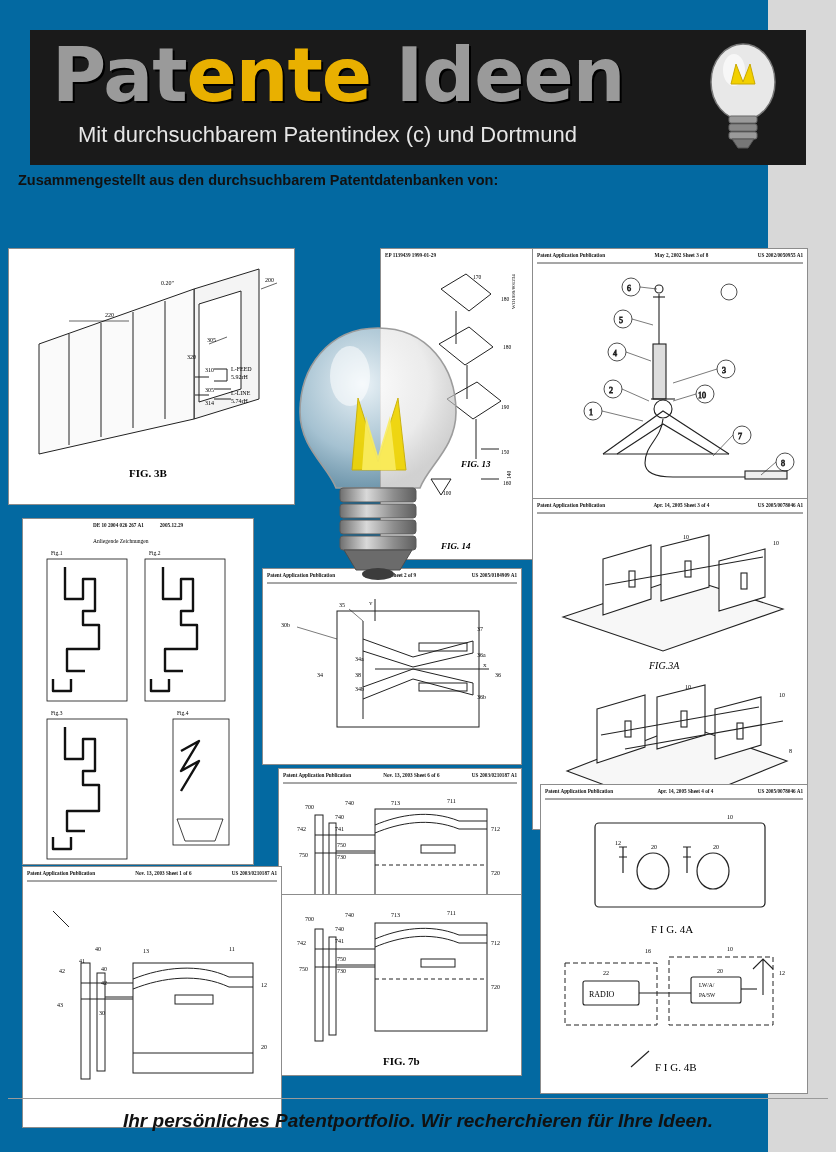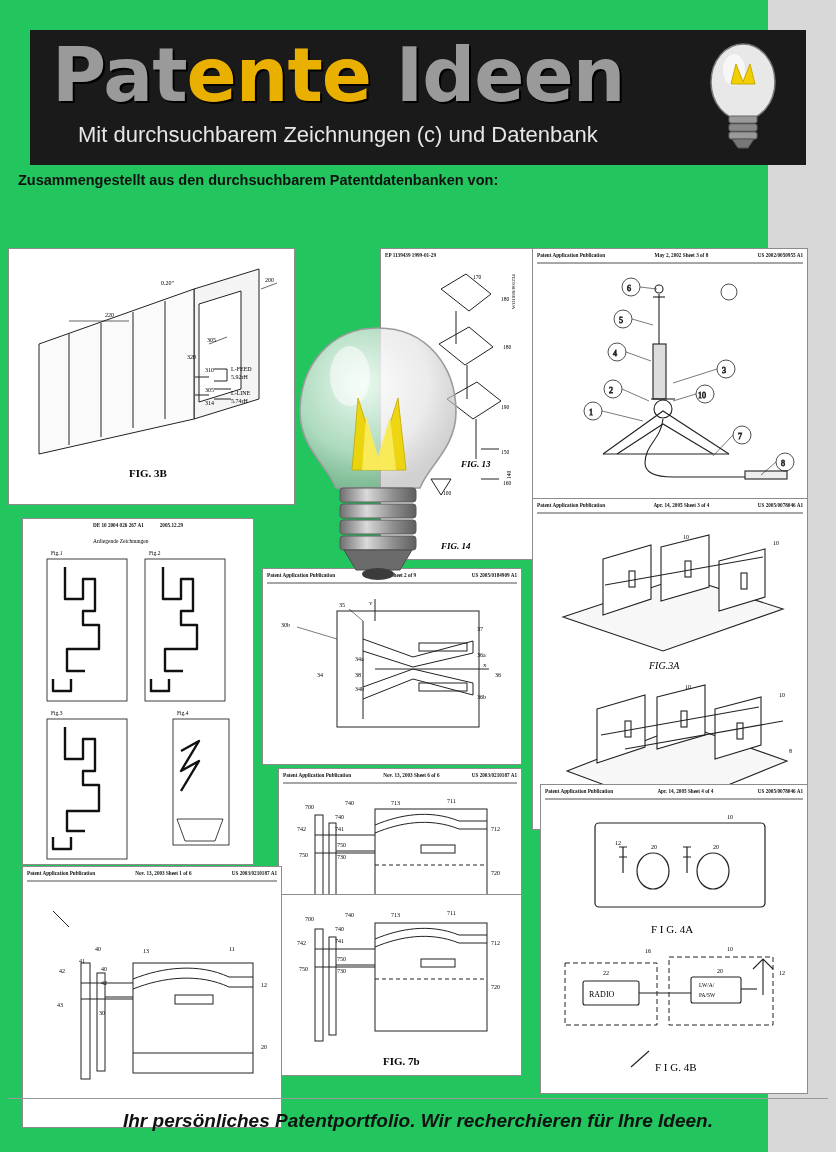--- a/index.html
+++ b/index.html
@@ -5,21 +5,21 @@
   html,body{margin:0;padding:0;}
   body{
     width:836px;height:1152px;
     background:#d8d8d8;
     font-family:"Liberation Sans", sans-serif;
     overflow:hidden;
     position:relative;
   }
   .page{
     position:absolute;left:0;top:0;width:768px;height:1152px;
-    background:#22c55e;
+    background:#0369a1;
     box-sizing:border-box;
   }
   
   .banner{
     position:absolute;left:30px;top:30px;width:776px;height:135px;
     background:#1a1a1a;
     overflow:hidden;
   }
   .banner-title{
     position:absolute;left:22px;top:2px;
@@ -85,21 +85,21 @@
     position:absolute;left:8px;top:1098px;width:820px;height:1px;background:#9a9a9a;
   }
 </style>
 </head>
 <body>
 
 <div class="page">
 
   <div class="banner">
     <div class="banner-title"><span>Pat</span><span class="accent">ente</span><span> Ideen</span></div>
-    <div class="banner-sub">Mit durchsuchbarem Zeichnungen (c) und Datenbank</div>
+    <div class="banner-sub">Mit durchsuchbarem Patentindex (c) und Dortmund</div>
     <svg class="bulb-header" viewBox="0 0 90 120">
       <ellipse cx="45" cy="44" rx="32" ry="38" fill="#e8e8e8" stroke="#777" stroke-width="1.5"></ellipse>
       <ellipse cx="36" cy="32" rx="11" ry="16" fill="#fff" opacity="0.65"></ellipse>
       <path d="M33 46 L38 26 L45 44 L52 26 L57 46 Z" fill="#f2d000" stroke="#c9a800" stroke-width="1"></path>
       <rect x="31" y="78" width="28" height="7" rx="2" fill="#9a9a9a" stroke="#666"></rect>
       <rect x="31" y="86" width="28" height="7" rx="2" fill="#888" stroke="#666"></rect>
       <rect x="31" y="94" width="28" height="7" rx="2" fill="#9a9a9a" stroke="#666"></rect>
       <path d="M34 101 L56 101 L50 110 L40 110 Z" fill="#777" stroke="#555"></path>
     </svg>
   </div>

